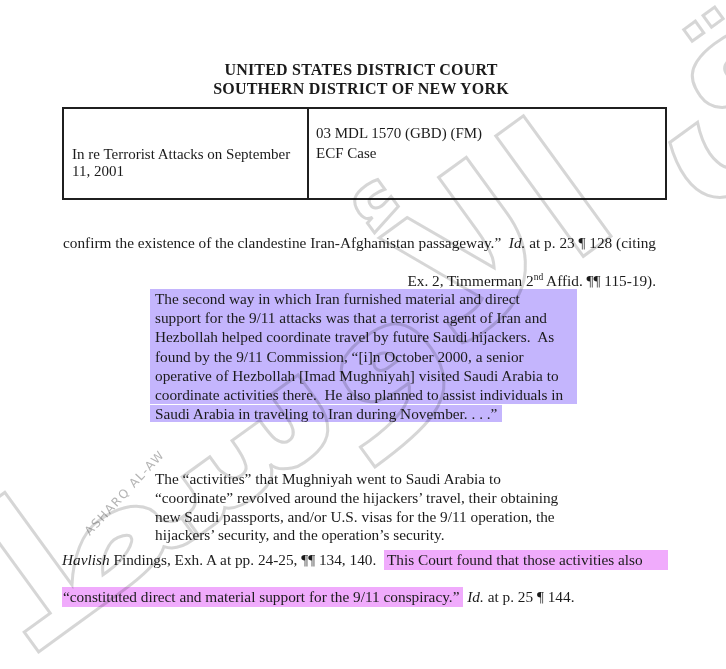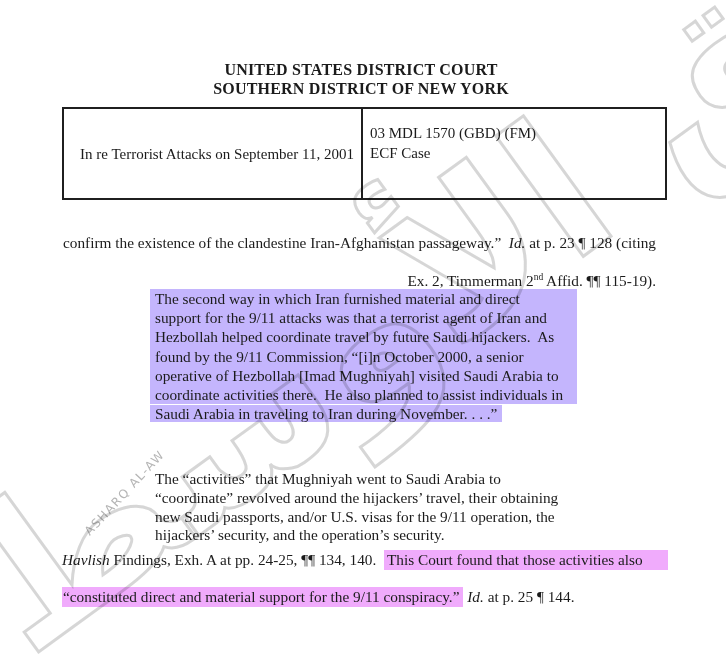--- a/index.html
+++ b/index.html
@@ -27,22 +27,22 @@
   .hdr {
     position:absolute; left:0; right:4px; top:60px; text-align:center;
     font-weight:bold; font-size:16px; line-height:19px; letter-spacing:.2px; z-index:3;
   }
   
   .case-table {
     position:absolute; left:62px; top:107px; width:601px; height:89px;
     border:2px solid #1f1f1f; display:flex; z-index:3; background:transparent;
   }
   .cell-left {
-    width:291px; border-right:2px solid #1f1f1f; box-sizing:border-box;
-    padding:37px 4px 0 8px; font-size:15px;margin-left:8px;
+    width:245px; border-right:2px solid #1f1f1f; box-sizing:border-box;
+    padding:37px 4px 0 8px; font-size:15px;
   }
   .cell-right {
     flex:1; box-sizing:border-box; padding:14px 4px 0 7px;
     font-size:15px; line-height:20px;
   }
   
   .line { white-space:pre; font-size:15.3px; }
   .it   { font-style:italic; }
   sup.nd{ font-size:9.5px; vertical-align:6px; letter-spacing:0; }
   .p1 { position:absolute; left:63px; top:226px; z-index:3; }

